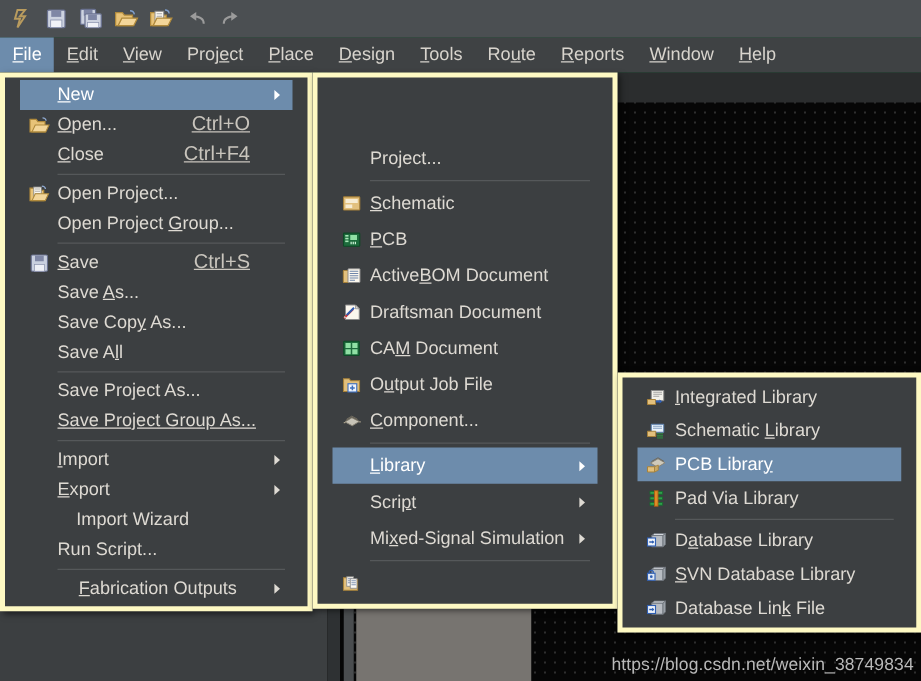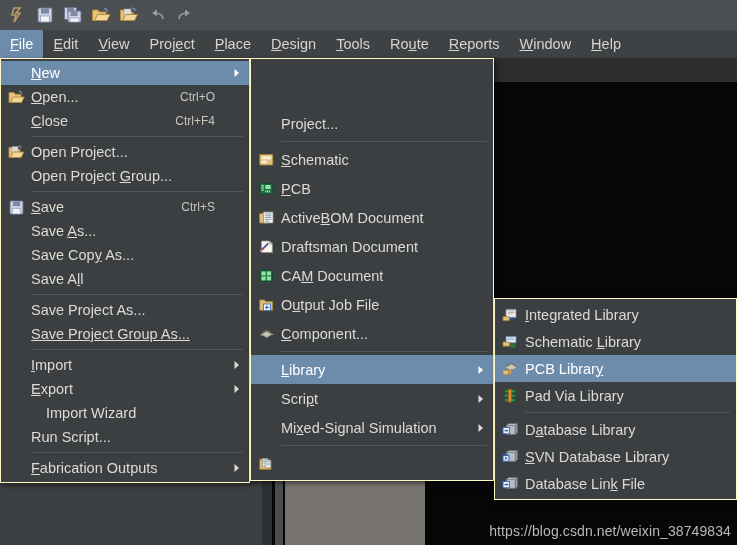--- a/index.html
+++ b/index.html
@@ -111,23 +111,23 @@
     border-right: 1px solid #6a6c6e;
     border-radius: 3px 3px 0 0;
     color: #ffffff;
   }
   .doctab .tabicon { margin-right: 5px; display: flex; }
 
   
   .menu {
     position: absolute;
     background: #3c3f41;
-    border: 1px solid #fef9c3;
+    border: 4px solid #fef9c3;
     box-shadow: 2px 2px 5px rgba(0,0,0,0.55);
-    padding: 2px 0;
+    padding: 2px 12px;
     box-sizing: border-box;
   }
   .mi {
     position: relative;
     display: flex;
     align-items: center;
     height: 24px;
     color: #dedad3;
     font-size: 14.5px;
     white-space: nowrap;
@@ -135,22 +135,23 @@
     box-sizing: border-box;
   }
   .mi.sel { background: #6d8cac; color: #ffffff; }
   .mi .ico {
     width: 30px; min-width: 30px;
     display: flex; align-items: center; justify-content: center;
   }
   .mi .lbl { flex: 1 1 auto; }
   .mi .sc {
     color: #c9c5bd;
-    font-size: 12px;
+    font-size: 16px;
     padding-right: 14px;
+    text-decoration: underline;
   }
   .mi .arrow {
     width: 16px; min-width: 16px;
     display: flex; align-items: center; justify-content: center;
     padding-right: 4px;
   }
   .mi .acc { text-decoration: underline; }
   .sep {
     height: 1px;
     background: #55585a;
@@ -411,21 +412,21 @@
         <span class="ico"></span>
         <span class="lbl">Import Wizard</span>
         <span class="arrow"></span>
       </div>
       <div class="mi" style="height: 24px;">
         <span class="ico"></span>
         <span class="lbl">Run Script...</span>
         <span class="arrow"></span>
       </div>
       <div class="sep"></div>
-      <div class="mi" style="height: 24px;">
+      <div class="mi" style="height: 24px; margin-left: 17px;">
         <span class="ico"></span>
         <span class="lbl"><span class="acc">F</span>abrication Outputs</span>
         <span class="arrow">
           <svg width="8" height="10" viewBox="0 0 8 10">
             <path d="M1.5 1 L6 5 L1.5 9 Z" fill="currentColor"></path>
           </svg>
         </span>
       </div>
     </div>
 

